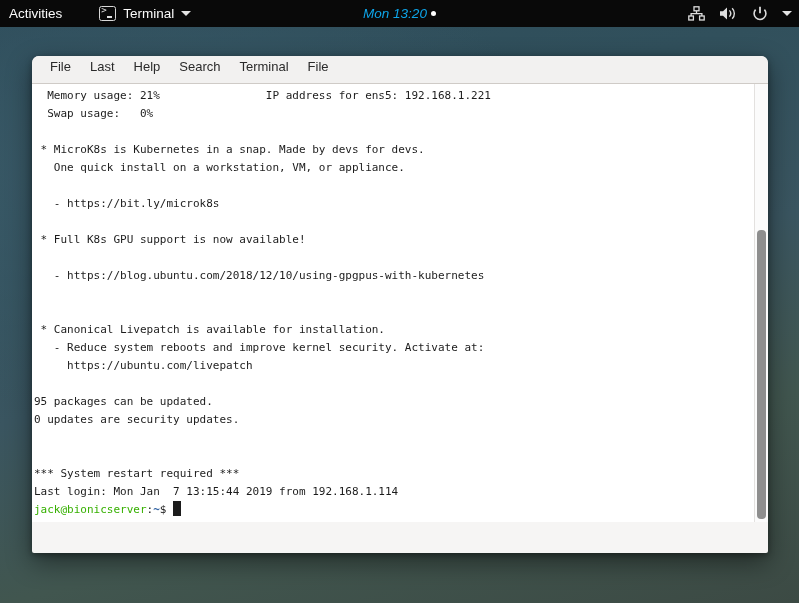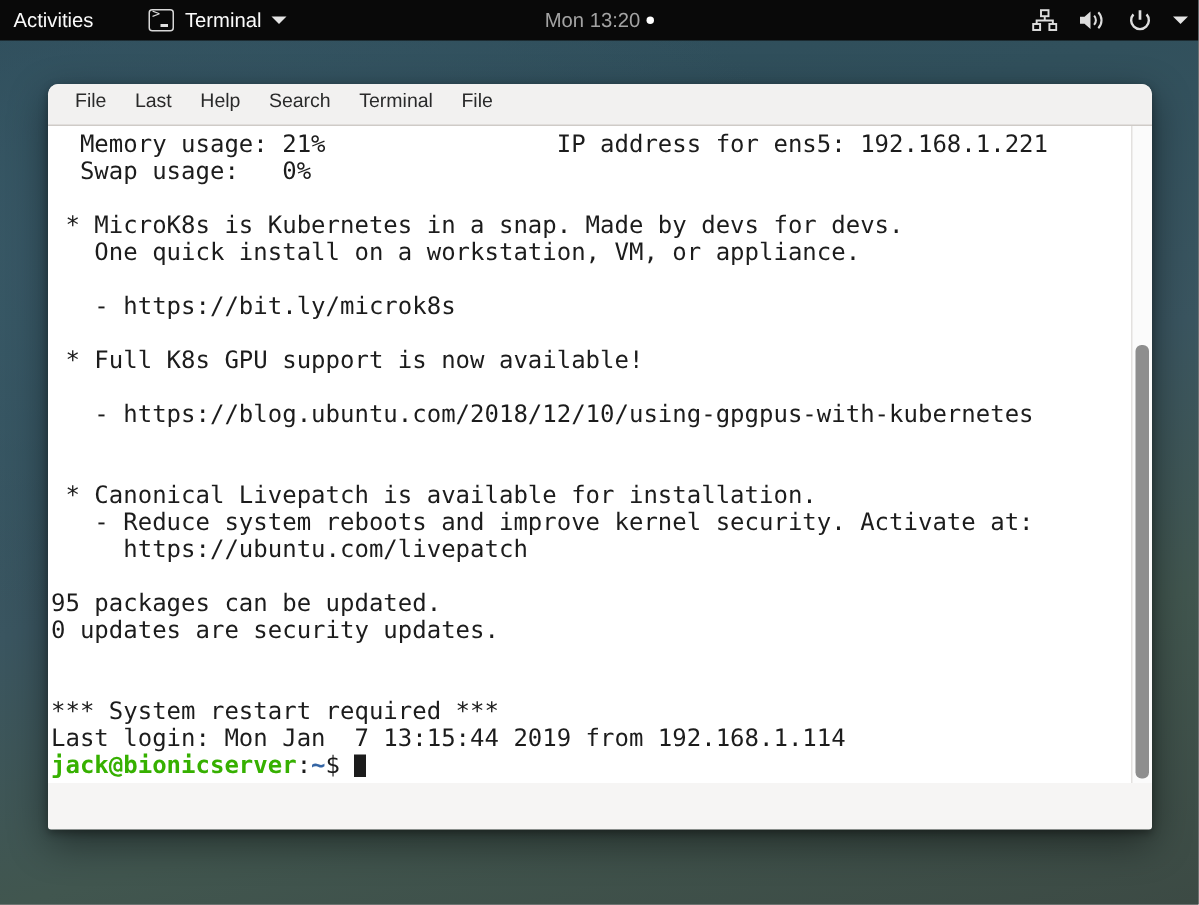--- a/index.html
+++ b/index.html
@@ -82,22 +82,23 @@
     border-left: 5px solid transparent;
     border-right: 5px solid transparent;
     border-top: 5.5px solid #e4e4e4;
     display: inline-block;
   }
   #topbar .clock {
     position: absolute;
     left: 0; right: 0;
     text-align: center;
     font-size: 13.5px;
-    color: #a3a3a3;
+    color: #0ea5e9;
     pointer-events: none;
+    font-style: italic;
   }
   #topbar .clock .dot {
     display: inline-block;
     width: 5px; height: 5px;
     border-radius: 50%;
     background: #ffffff;
     margin-left: 4px;
     vertical-align: 2px;
   }
   #topbar .tray {
@@ -181,27 +182,27 @@
     flex: 1 1 auto;
     position: relative;
     overflow: hidden;
     background: #ffffff;
     padding: 3px 0 0 0;
   }
   pre#termtext {
     margin: 0;
     padding: 0 0 0 2px;
     font-family: "DejaVu Sans Mono", "Liberation Mono", monospace;
-    font-size: 16px;
+    font-size: 11px;
     line-height: 18px;
     color: #1c1c1c;
     white-space: pre;
     letter-spacing: 0px;
   }
-  .grn { color: #36b000; font-weight: bold; }
+  .grn { color: #36b000; font-weight: normal; }
   .blu { color: #3465a4; font-weight: bold; }
   .wht { color: #1c1c1c; }
   .cursorblk {
     display: inline-block;
     width: 8px;
     height: 15px;
     background: #1c1c1c;
     vertical-align: -3px;
   }
 

